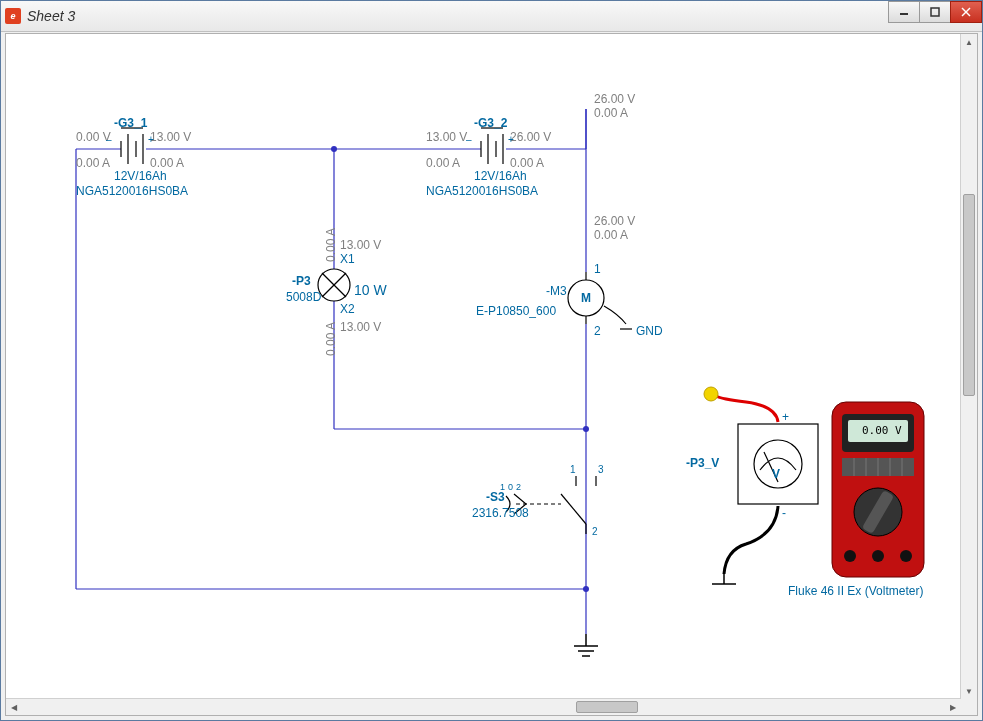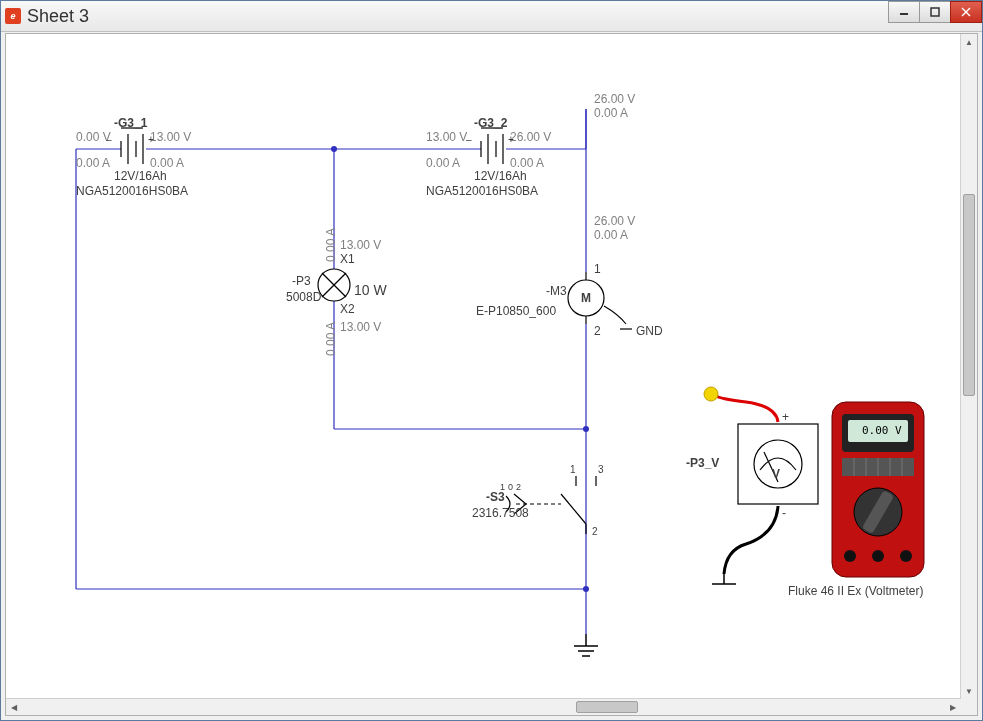--- a/index.html
+++ b/index.html
@@ -37,21 +37,22 @@
     display: flex;
     align-items: center;
     justify-content: center;
     color: #fff;
     font-size: 9px;
     font-weight: bold;
     font-style: italic;
   }
   .title-text {
     color: #333;
-    font-size: 18px;
+    font-size: 14px;
+    font-style: italic;
   }
   .win-buttons {
     position: absolute;
     right: 0;
     top: 0;
     display: flex;
     height: 20px;
   }
   .win-btn {
     width: 30px;
@@ -141,21 +142,21 @@
     width: 16px;
     height: 16px;
     display: flex;
     align-items: center;
     justify-content: center;
     font-size: 8px;
     color: #606060;
   }
   .label {
     position: absolute;
-    color: #404040;
+    color: #0369a1;
     white-space: nowrap;
   }
   .label.gray {
     color: #808080;
   }
   .rot {
     transform: rotate(-90deg);
     transform-origin: left top;
   }
 </style>
@@ -329,21 +330,21 @@
       <div class="label gray" style="left:504px;top:96px">26.00 V</div>
       <div class="label gray" style="left:420px;top:122px">0.00 A</div>
       <div class="label gray" style="left:504px;top:122px">0.00 A</div>
       <div class="label" style="left:460px;top:100px;font-size:10px">–</div>
       <div class="label" style="left:502px;top:100px;font-size:10px">+</div>
       <div class="label" style="left:468px;top:135px">12V/16Ah</div>
       <div class="label" style="left:420px;top:150px">NGA5120016HS0BA</div>
       <div class="label gray" style="left:588px;top:58px">26.00 V</div>
       <div class="label gray" style="left:588px;top:72px">0.00 A</div>
 
-      <div class="label" style="left:286px;top:240px;font-weight:normal">-P3</div>
+      <div class="label" style="left:286px;top:240px;font-weight:bold">-P3</div>
       <div class="label" style="left:280px;top:256px">5008D</div>
       <div class="label gray rot" style="left:318px;top:228px">0.00 A</div>
       <div class="label gray rot" style="left:318px;top:322px">0.00 A</div>
       <div class="label" style="left:334px;top:218px">X1</div>
       <div class="label" style="left:334px;top:268px">X2</div>
       <div class="label gray" style="left:334px;top:204px">13.00 V</div>
       <div class="label gray" style="left:334px;top:286px">13.00 V</div>
       <div class="label" style="left:348px;top:248px;font-size:14px">10 W</div>
 
       <div class="label" style="left:540px;top:250px;font-weight:normal">-M3</div>

